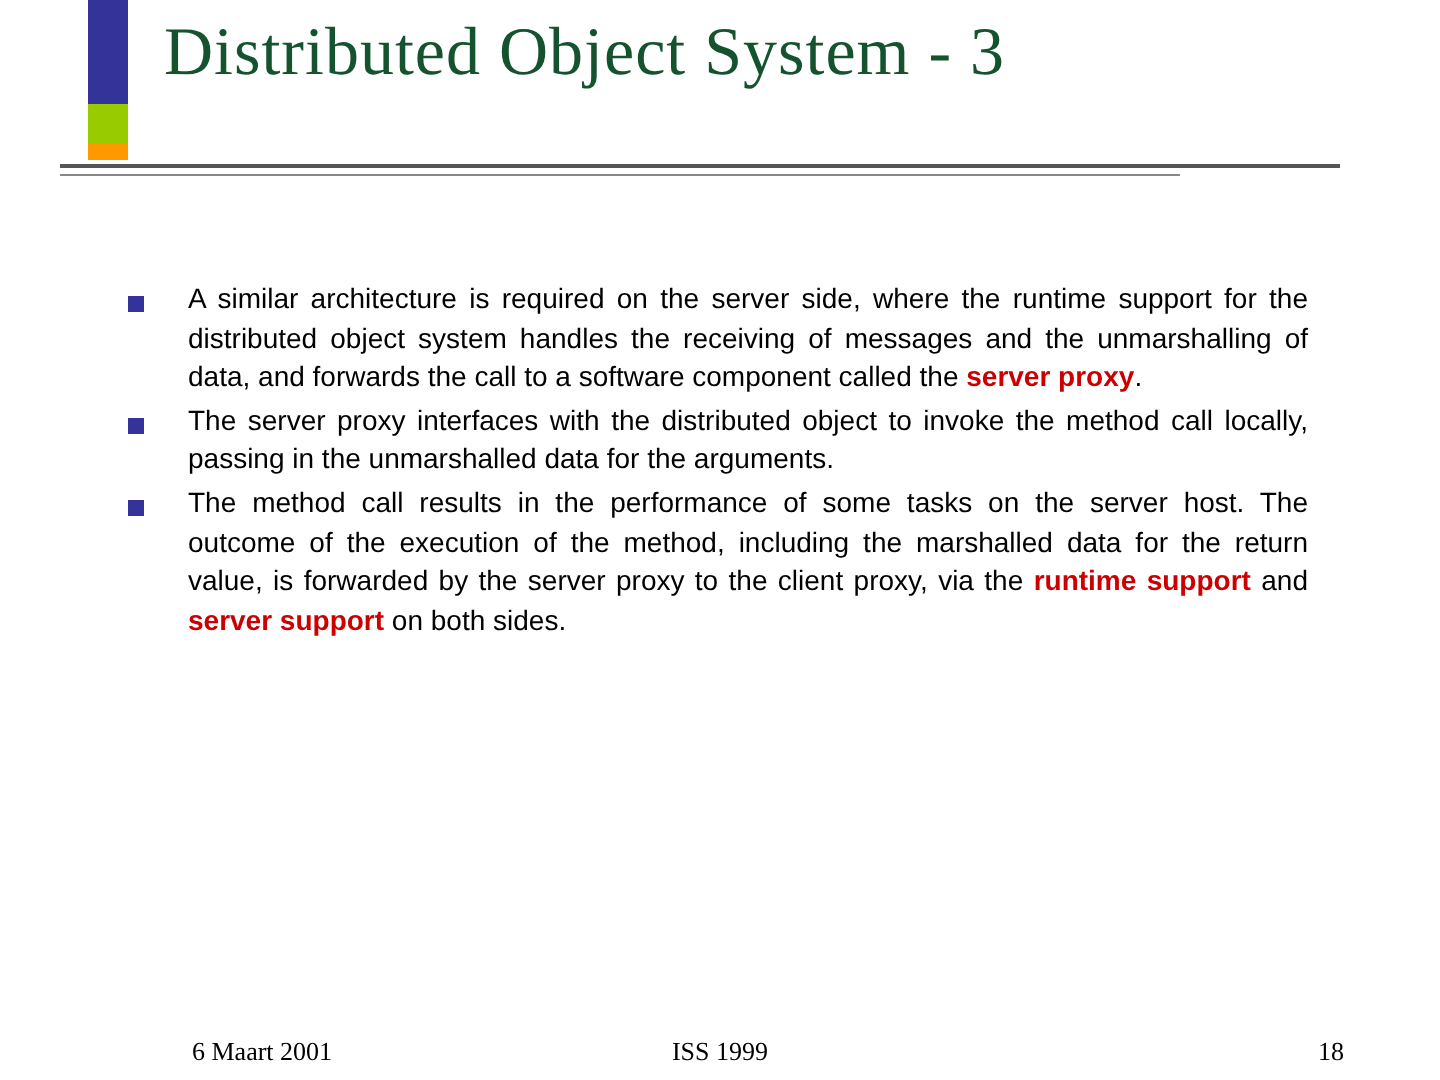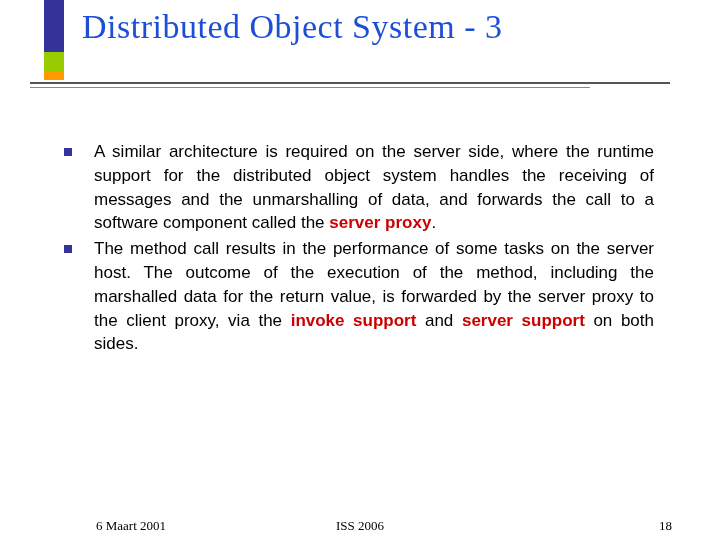--- a/index.html
+++ b/index.html
@@ -22,21 +22,21 @@
   }
   .title-bar .seg1 { background: #333399; flex: 1; }
   .title-bar .seg2 { background: #99cc00; flex: 0.4; }
   .title-bar .seg3 { background: #ff9900; flex: 0.15; }
   .title {
     position: absolute;
     left: 82px;
     top: 8px;
     font-family: "Times New Roman", Times, serif;
     font-size: 34px;
-    color: #1d4ed8;
+    color: #14532d;
     letter-spacing: 0.5px;
   }
   .hr1 {
     position: absolute;
     left: 30px;
     top: 82px;
     width: 640px;
     height: 2px;
     background: #555;
   }
@@ -62,21 +62,21 @@
   .bullet {
     width: 8px;
     height: 8px;
     background: #333399;
     margin-top: 8px;
     margin-right: 22px;
     flex-shrink: 0;
   }
   .bullet-text {
     font-family: "Comic Sans MS", cursive, sans-serif;
-    font-size: 17px;
+    font-size: 14px;
     color: #000;
     line-height: 1.4;
     text-align: justify;
   }
   .hl { color: #cc0000; font-weight: bold; }
   .footer {
     position: absolute;
     left: 0;
     bottom: 14px;
     width: 720px;
@@ -106,27 +106,33 @@
 
 <div class="content">
 
   <div class="bullet-item">
     <div class="bullet"></div>
     <div class="bullet-text">
       <span>A similar architecture is required on the server side, where the runtime support for the distributed object system handles the receiving of messages and the unmarshalling of data, and forwards the call to a software component called the </span><span class="hl">server proxy</span><span>.</span>
     </div>
   </div>
 
+  <div class="bullet-item">
+    <div class="bullet"></div>
+    <div class="bullet-text">
+      <span>The server proxy interfaces with the distributed object to invoke the method call locally, passing in the unmarshalled data for the arguments.</span>
+    </div>
+  </div>
 
   <div class="bullet-item">
     <div class="bullet"></div>
     <div class="bullet-text">
-      <span>The method call results in the performance of some tasks on the server host.  The outcome of the execution of the method, including the marshalled data for the return value, is forwarded by the server proxy to the client proxy, via the </span><span class="hl">invoke support</span><span> and </span><span class="hl">server support</span><span> on both sides.</span>
+      <span>The method call results in the performance of some tasks on the server host.  The outcome of the execution of the method, including the marshalled data for the return value, is forwarded by the server proxy to the client proxy, via the </span><span class="hl">runtime support</span><span> and </span><span class="hl">server support</span><span> on both sides.</span>
     </div>
   </div>
 
 </div>
 
 <div class="footer">
   <div class="date">6 Maart 2001</div>
-  <div class="center">ISS 2006</div>
+  <div class="center">ISS 1999</div>
   <div class="page">18</div>
 </div>
 
 </body></html>

